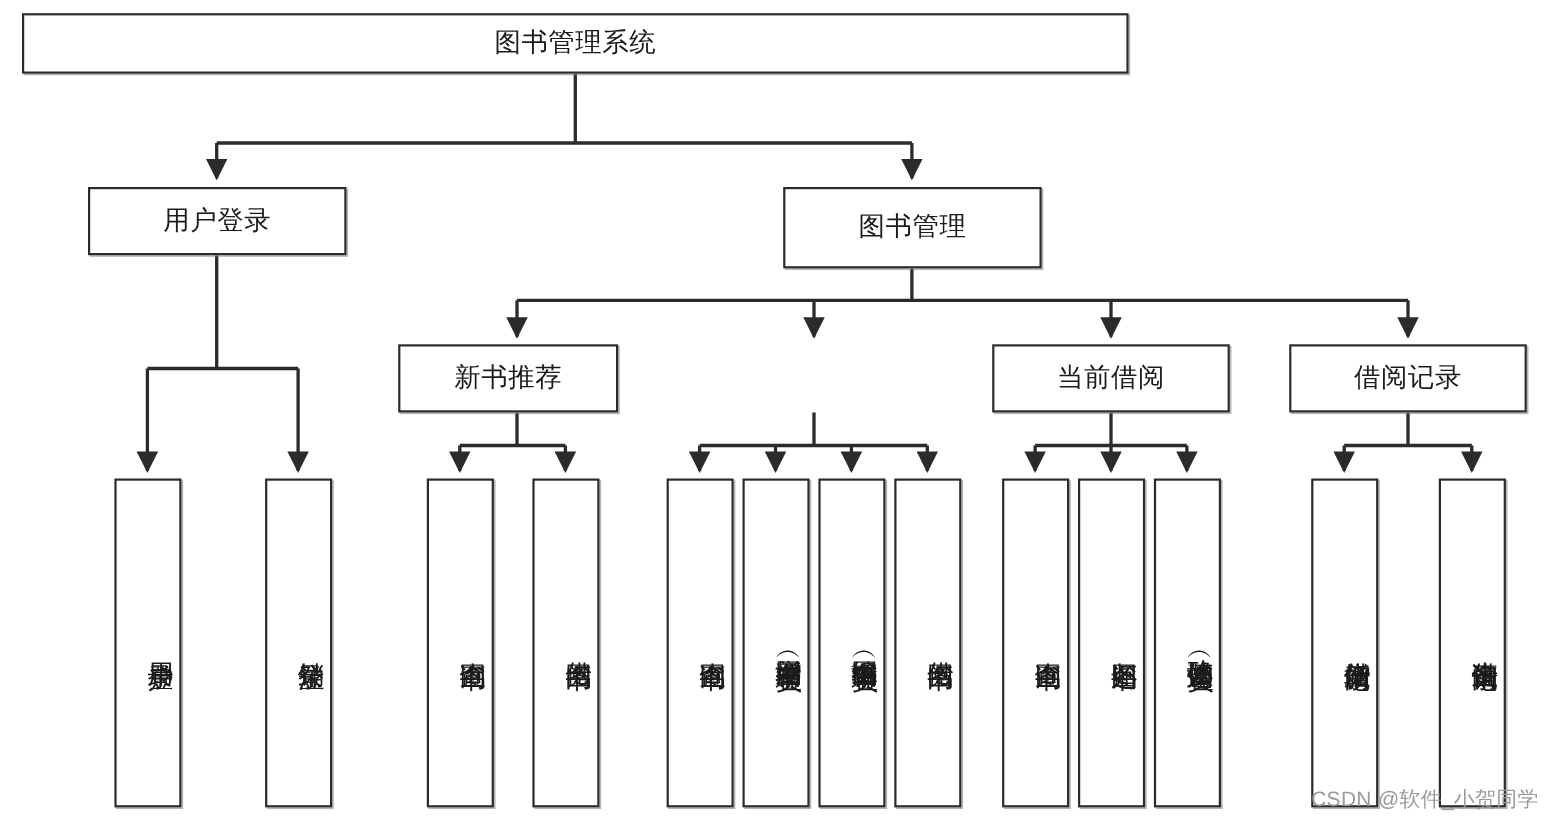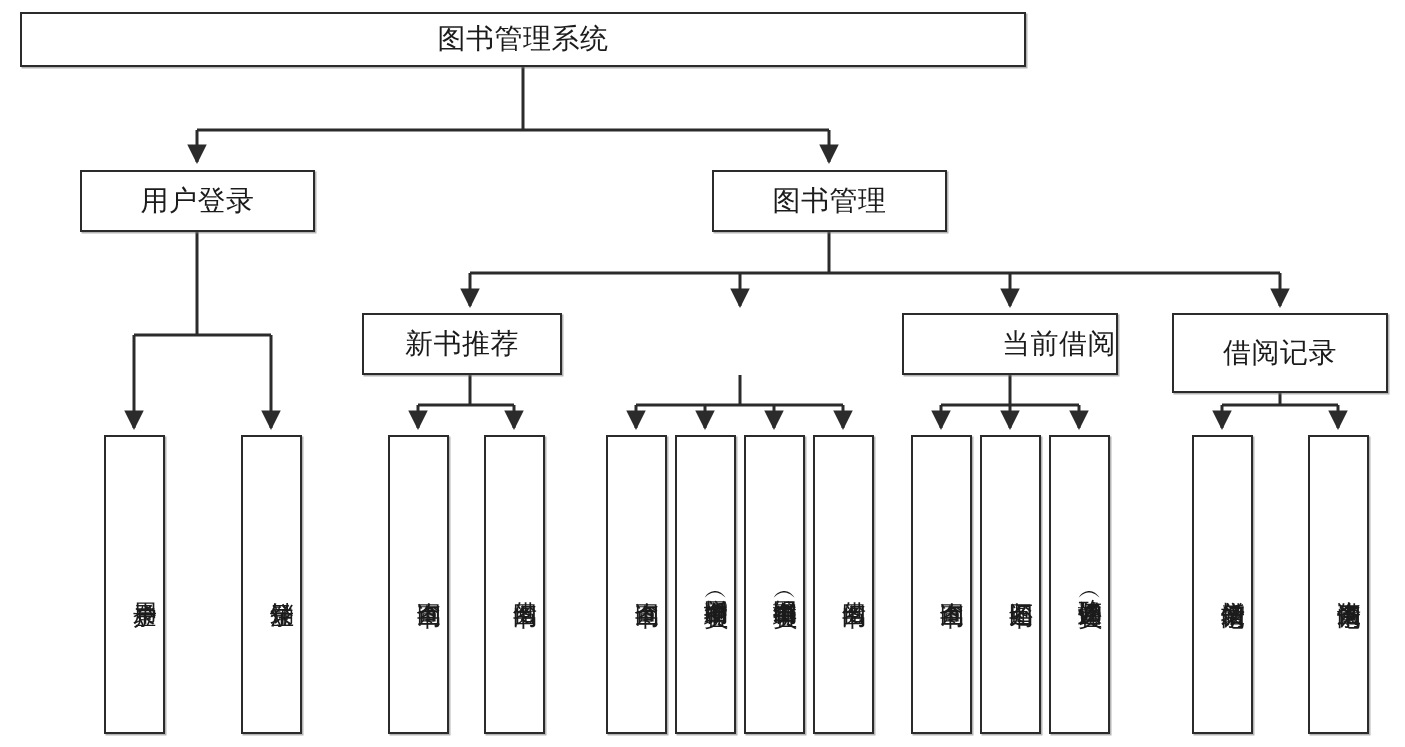--- a/index.html
+++ b/index.html
@@ -31,21 +31,21 @@
     background: #ffffff;
     border: 2px solid #2b2b2b;
     box-shadow: 1.5px 1.5px 0 rgba(120,120,120,0.55);
     display: flex;
     align-items: center;
     justify-content: center;
     color: #1b1b1b;
     z-index: 2;
   }
   .node.h {
-    font-size: 28px;
+    font-size: 24px;
     letter-spacing: 0.5px;
     line-height: 1.1;
     text-align: center;
   }
   .node.v {
     writing-mode: vertical-rl;
     text-orientation: upright;
     font-size: 24px;
     line-height: 1.52;
     letter-spacing: 1px;
@@ -127,31 +127,31 @@
     </g>
   </svg>
 
   <div class="node h" style="left:20px; top:12px; width:1006px; height:55px;">
     <span>图书管理系统</span>
   </div>
 
   <div class="node h" style="left:80px; top:170px; width:235px; height:62px;">
     <span>用户登录</span>
   </div>
-  <div class="node h" style="left:712px; top:170px; width:235px; height:62px;">
+  <div class="node h" style="left:712px; top:170px; width:235px; height:74px;">
     <span>图书管理</span>
   </div>
 
   <div class="node h" style="left:362px; top:313px; width:200px; height:62px;">
     <span>新书推荐</span>
   </div>
-  <div class="node h" style="left:902px; top:313px; width:216px; height:62px;justify-content:flex-end;">
+  <div class="node h" style="left:902px; top:313px; width:216px; height:62px;">
     <span>当前借阅</span>
   </div>
-  <div class="node h" style="left:1172px; top:313px; width:216px; height:80px;">
+  <div class="node h" style="left:1172px; top:313px; width:216px; height:62px;">
     <span>借阅记录</span>
   </div>
 
   <div class="node v" style="left:104px; top:435px; width:61px; height:299px;">
     <span>用户登录</span>
   </div>
   <div class="node v" style="left:241px; top:435px; width:61px; height:299px;">
     <span>注销登录</span>
   </div>
 
@@ -185,13 +185,14 @@
     <span>确认归还（管理员）</span>
   </div>
 
   <div class="node v" style="left:1192px; top:435px; width:61px; height:299px;">
     <span>新增借阅记录</span>
   </div>
   <div class="node v" style="left:1308px; top:435px; width:61px; height:299px;">
     <span>查询借阅记录</span>
   </div>
 
+  <div class="watermark">CSDN @软件_小贺同学</div>
 </div>
 
 </body></html>

